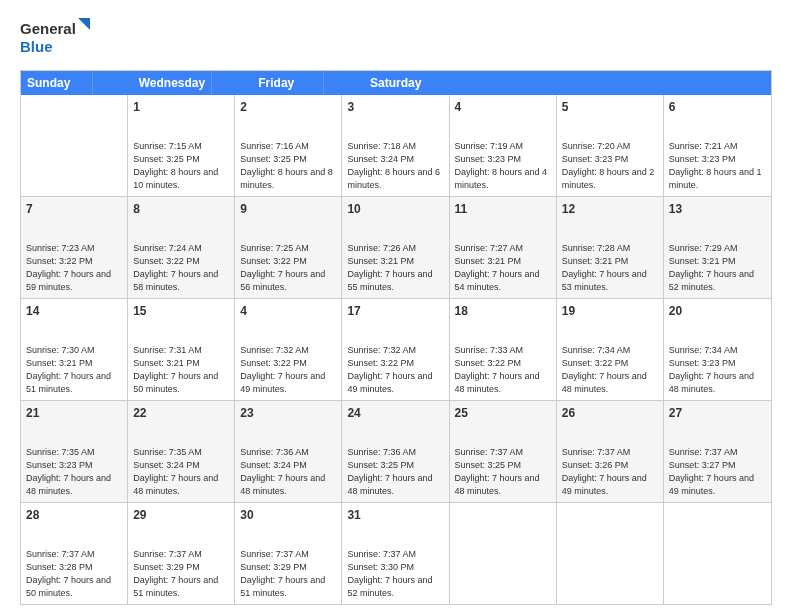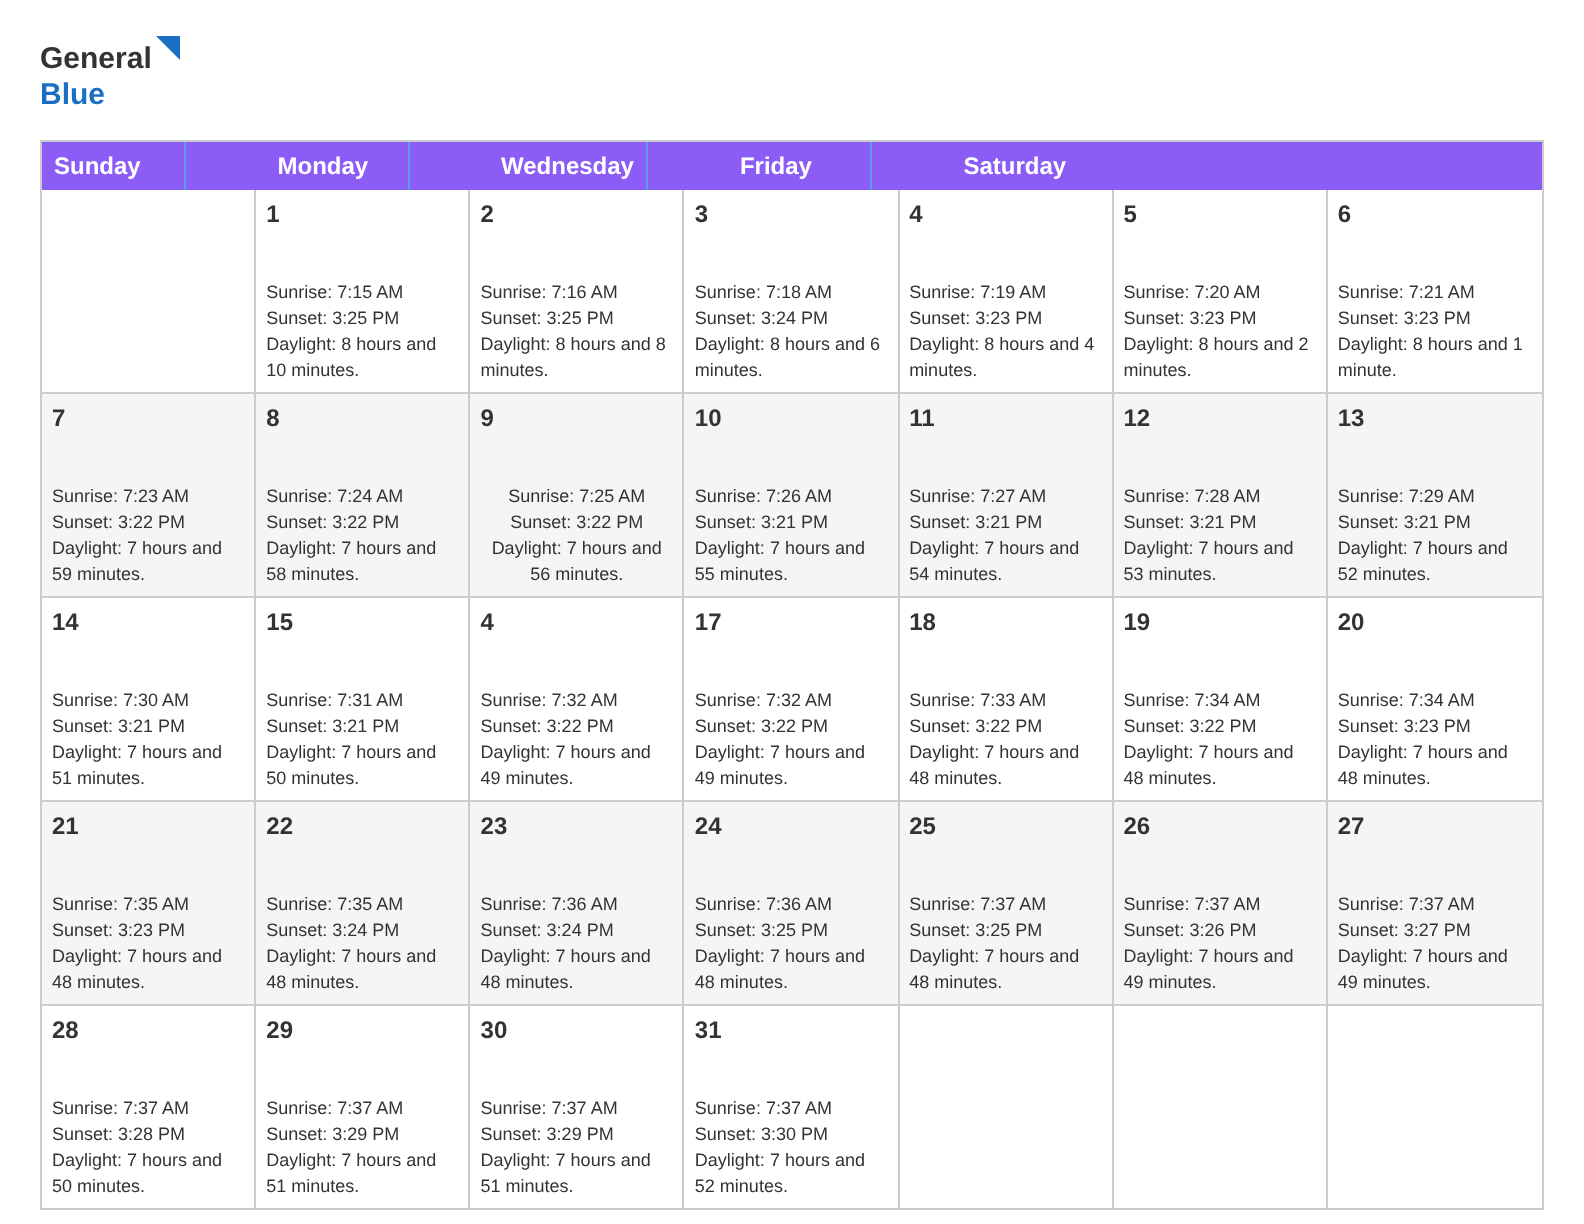--- a/index.html
+++ b/index.html
@@ -42,21 +42,21 @@
     }
     .calendar {
       flex: 1;
       display: flex;
       flex-direction: column;
       border: 1px solid #ccc;
     }
     .cal-header {
       display: grid;
       grid-template-columns: repeat(7, 1fr);
-      background: #8b5cf6;
+      background: #3b82f6;
       gap: 40px;
     }
     .cal-header-cell {
       color: #fff;
       font-size: 12px;
       font-weight: bold;
       padding: 5px 6px;
       text-align: left;
       border-right: 1px solid #5a9de0;
     }
@@ -113,21 +113,20 @@
   </div>
     <div class="title-block">
       <div class="month-title"></div>
       <div class="location"></div>
     </div>
   </div>
 
   <div class="calendar">
     <div class="cal-header">
     <div class="cal-header-cell">Sunday</div>
-        <div class="cal-header-cell">Monday</div>
         <div class="cal-header-cell">Wednesday</div>
         <div class="cal-header-cell">Friday</div>
         <div class="cal-header-cell">Saturday</div>
       </div>
     <div class="cal-body">
     <div class="cal-row">
           <div class="cal-cell"></div>
           <div class="cal-cell">
             <span class="day-num">1</span>
             <div class="cell-detail" style="white-space: pre-line;">Sunrise: 7:15 AM
@@ -173,21 +172,21 @@
 Daylight: 7 hours and 59 minutes.</div>
           </div>
           <div class="cal-cell alt-row">
             <span class="day-num">8</span>
             <div class="cell-detail" style="white-space: pre-line;">Sunrise: 7:24 AM
 Sunset: 3:22 PM
 Daylight: 7 hours and 58 minutes.</div>
           </div>
           <div class="cal-cell alt-row">
             <span class="day-num">9</span>
-            <div class="cell-detail" style="white-space: pre-line; text-align: center;">Sunrise: 7:25 AM
+            <div class="cell-detail" style="white-space: pre-line;">Sunrise: 7:25 AM
 Sunset: 3:22 PM
 Daylight: 7 hours and 56 minutes.</div>
           </div>
           <div class="cal-cell alt-row">
             <span class="day-num">10</span>
             <div class="cell-detail" style="white-space: pre-line;">Sunrise: 7:26 AM
 Sunset: 3:21 PM
 Daylight: 7 hours and 55 minutes.</div>
           </div>
           <div class="cal-cell alt-row">

